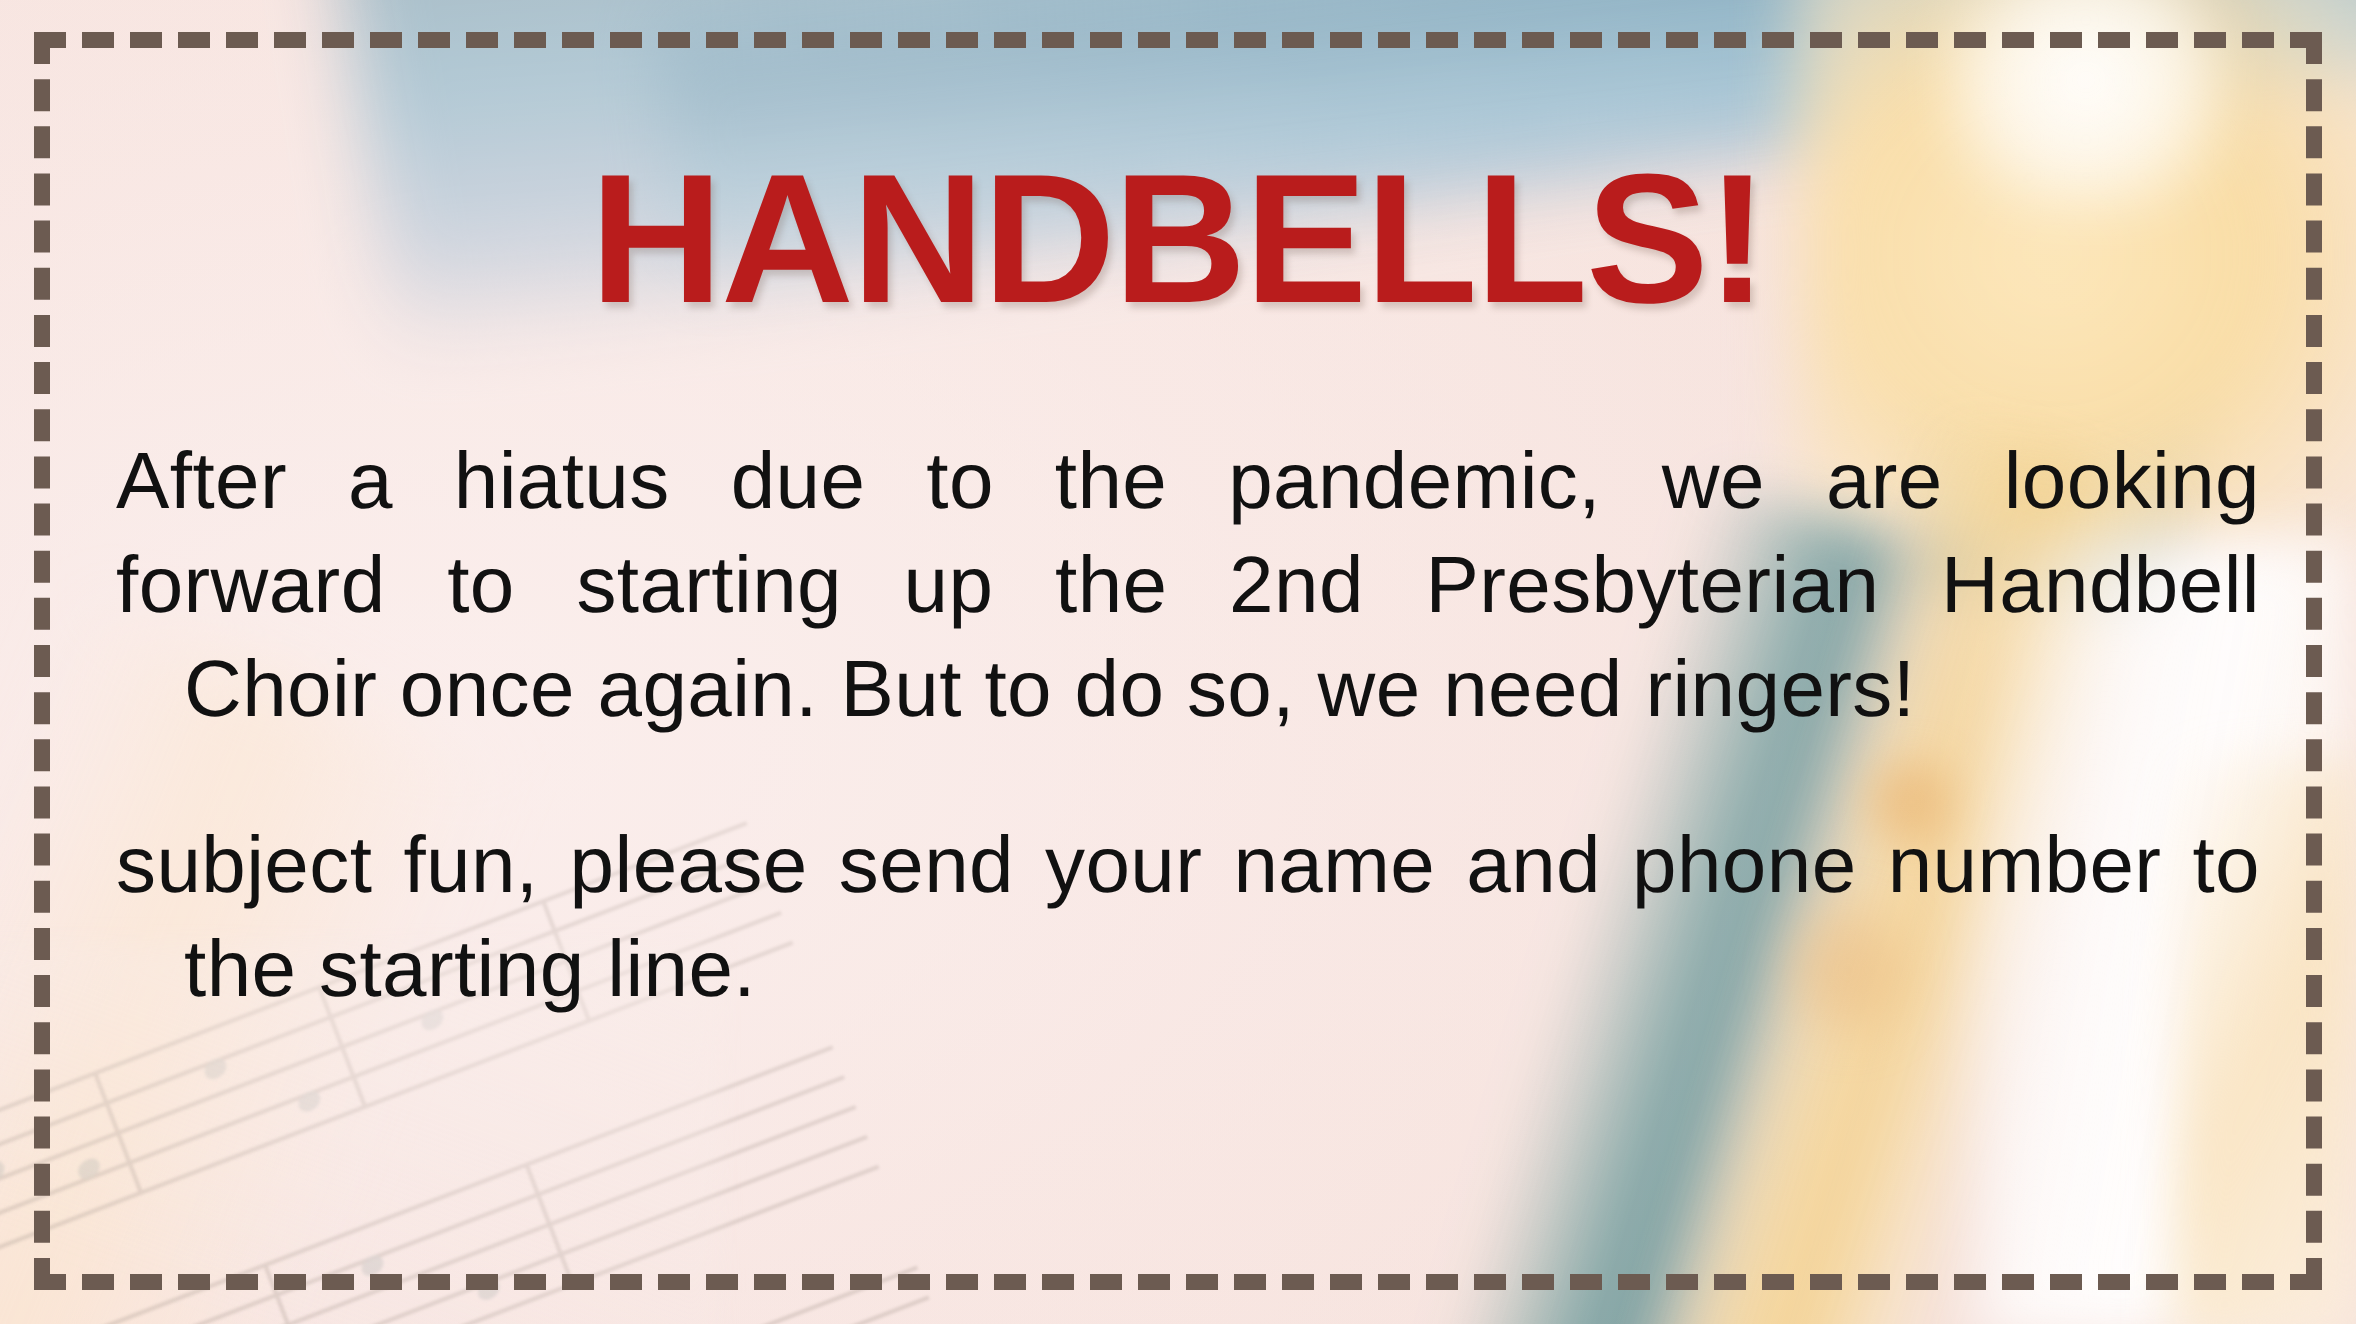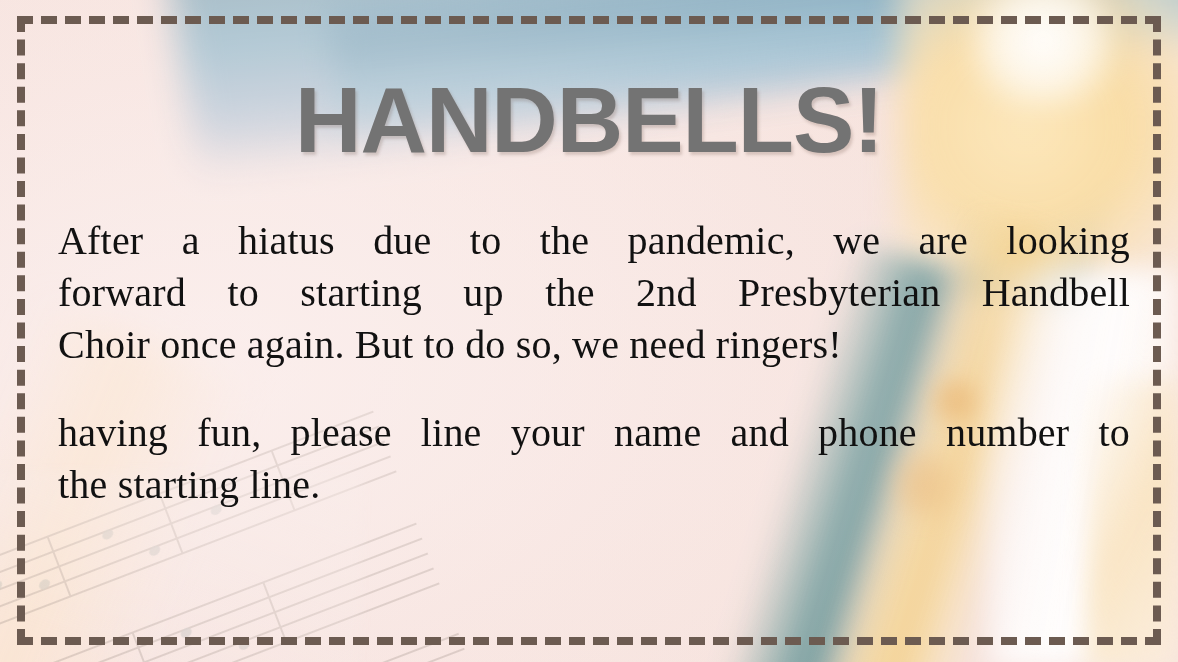--- a/index.html
+++ b/index.html
@@ -247,21 +247,21 @@
     position: absolute;
     left: 0;
     right: 0;
     top: 74px;
     text-align: center;
     font-family: "Liberation Sans", sans-serif;
     font-weight: bold;
     font-size: 92px;
     line-height: 1;
     letter-spacing: -1px;
-    color: #737373;
+    color: #b91c1c;
     text-shadow: 2px 3px 3px rgba(120,90,80,0.25);
   }
   .body-block {
     position: absolute;
     left: 58px;
     top: 215px;
     width: 1072px;
   }
   .para {
     font-family: "Liberation Sans", sans-serif;
@@ -269,25 +269,25 @@
     line-height: 52px;
     color: #111111;
     margin: 0 0 36px 0;
     letter-spacing: 0.2px;
   }
   .para .jline {
     display: block;
     text-align: justify;
     text-align-last: justify;
     white-space: nowrap;
-    font-family: Liberation Serif, serif;
   }
   .para .jline.last {
     text-align: center;
     text-align-last: left;
+    margin-left: 34px;
   }
   .para:last-child { margin-bottom: 0; }
 </style>
 </head>
 <body>
 
 <div id="poster">
 
   <div class="bg-layer bg-base"></div>
   <div class="bg-teal-wedge"></div>
@@ -343,19 +343,19 @@
 
     <div class="body-block">
 
       <p class="para">
         <span class="jline">After a hiatus due to the pandemic, we are looking</span>
         <span class="jline">forward to starting up the 2nd Presbyterian Handbell</span>
         <span class="jline last">Choir once again. But to do so, we need ringers!</span>
       </p>
 
       <p class="para">
-        <span class="jline">having fun, please line your name and phone number to</span>
+        <span class="jline">subject fun, please send your name and phone number to</span>
         <span class="jline last">the starting line.</span>
       </p>
 
     </div>
   </div>
 </div>
 
 </body></html>

